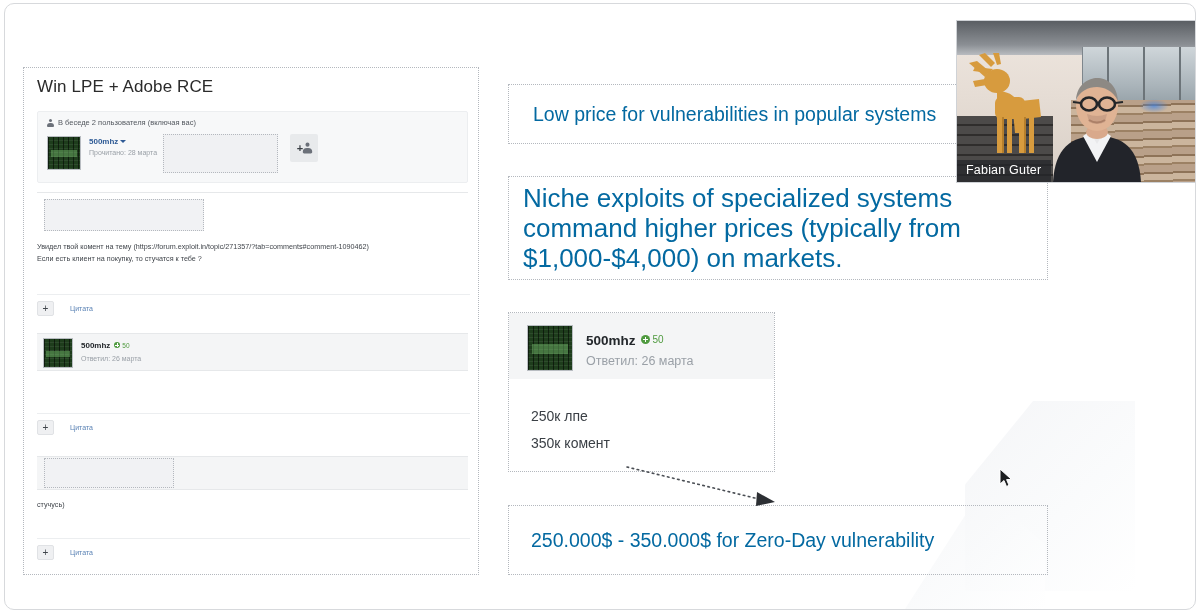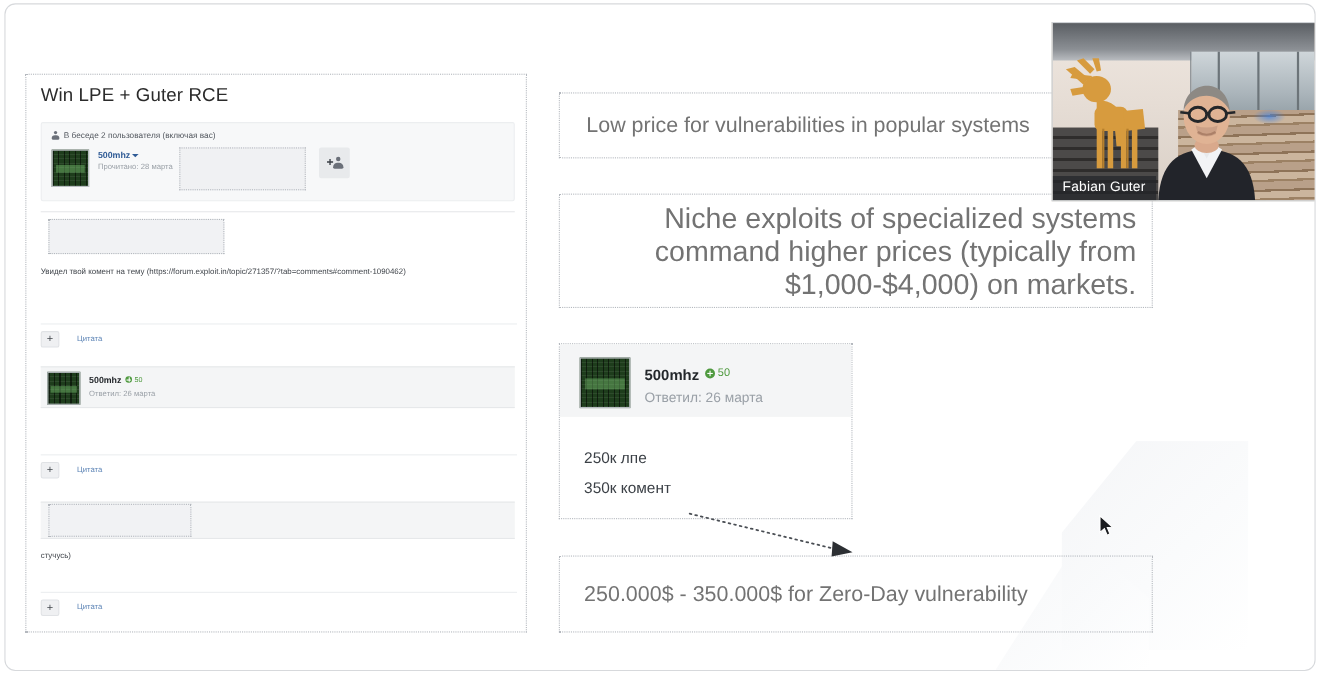--- a/index.html
+++ b/index.html
@@ -273,22 +273,22 @@
   }
 
   
   .callout {
     position: absolute;
     border: 1px dotted #b4b8be;
     box-sizing: border-box;
     display: flex;
     align-items: center;
     justify-content: center;
-    text-align: right;
-    color: #737373;
+    text-align: left;
+    color: #0369a1;
     background: transparent;
   }
   #callout1 {
     left: 503px; top: 80px;
     width: 552px; height: 60px;
     font-size: 19.5px;
     justify-content: flex-start;
     padding-left: 24px;
   }
   #callout2 {
@@ -466,21 +466,21 @@
 </head>
 <body>
 
 <div id="slide">
 
   <div class="wm wm-a"></div>
   <div class="wm wm-b"></div>
 
   <div id="forum">
 
-    <div class="f-title">Win LPE + Guter RCE</div>
+    <div class="f-title">Win LPE + Adobe RCE</div>
 
     <div class="f-members">
       <div class="f-members-head">
         <span class="person-glyph"></span>
         <span>В беседе 2 пользователя (включая вас)</span>
       </div>
 
       <div class="avatar f-av1">
         <div class="av-band"></div>
       </div>
@@ -496,20 +496,21 @@
         <span>+</span>
           <span class="person-glyph" style="transform:scale(1.35);"></span>
       </div>
     </div>
 
     <div class="f-divider" style="top:124px;"></div>
 
     <div class="ph-slot-2" style="top:131px;"></div>
     <div class="post-body" style="top:173px;">
       <div class="post-line">Увидел твой комент на тему (https://forum.exploit.in/topic/271357/?tab=comments#comment-1090462)</div>
+      <div class="post-line">Если есть клиент на покупку, то стучатся к тебе ?</div>
     </div>
     <div class="quote-row" style="top:226px;">
       <div class="plus-btn">+</div>
       <div class="quote-link">Цитата</div>
     </div>
 
     <div class="post-head" style="top:265px; height:38px;">
       <div class="avatar" style="left:6px; top:4px; width:30px; height:30px;">
         <div class="av-band"></div>
       </div>

